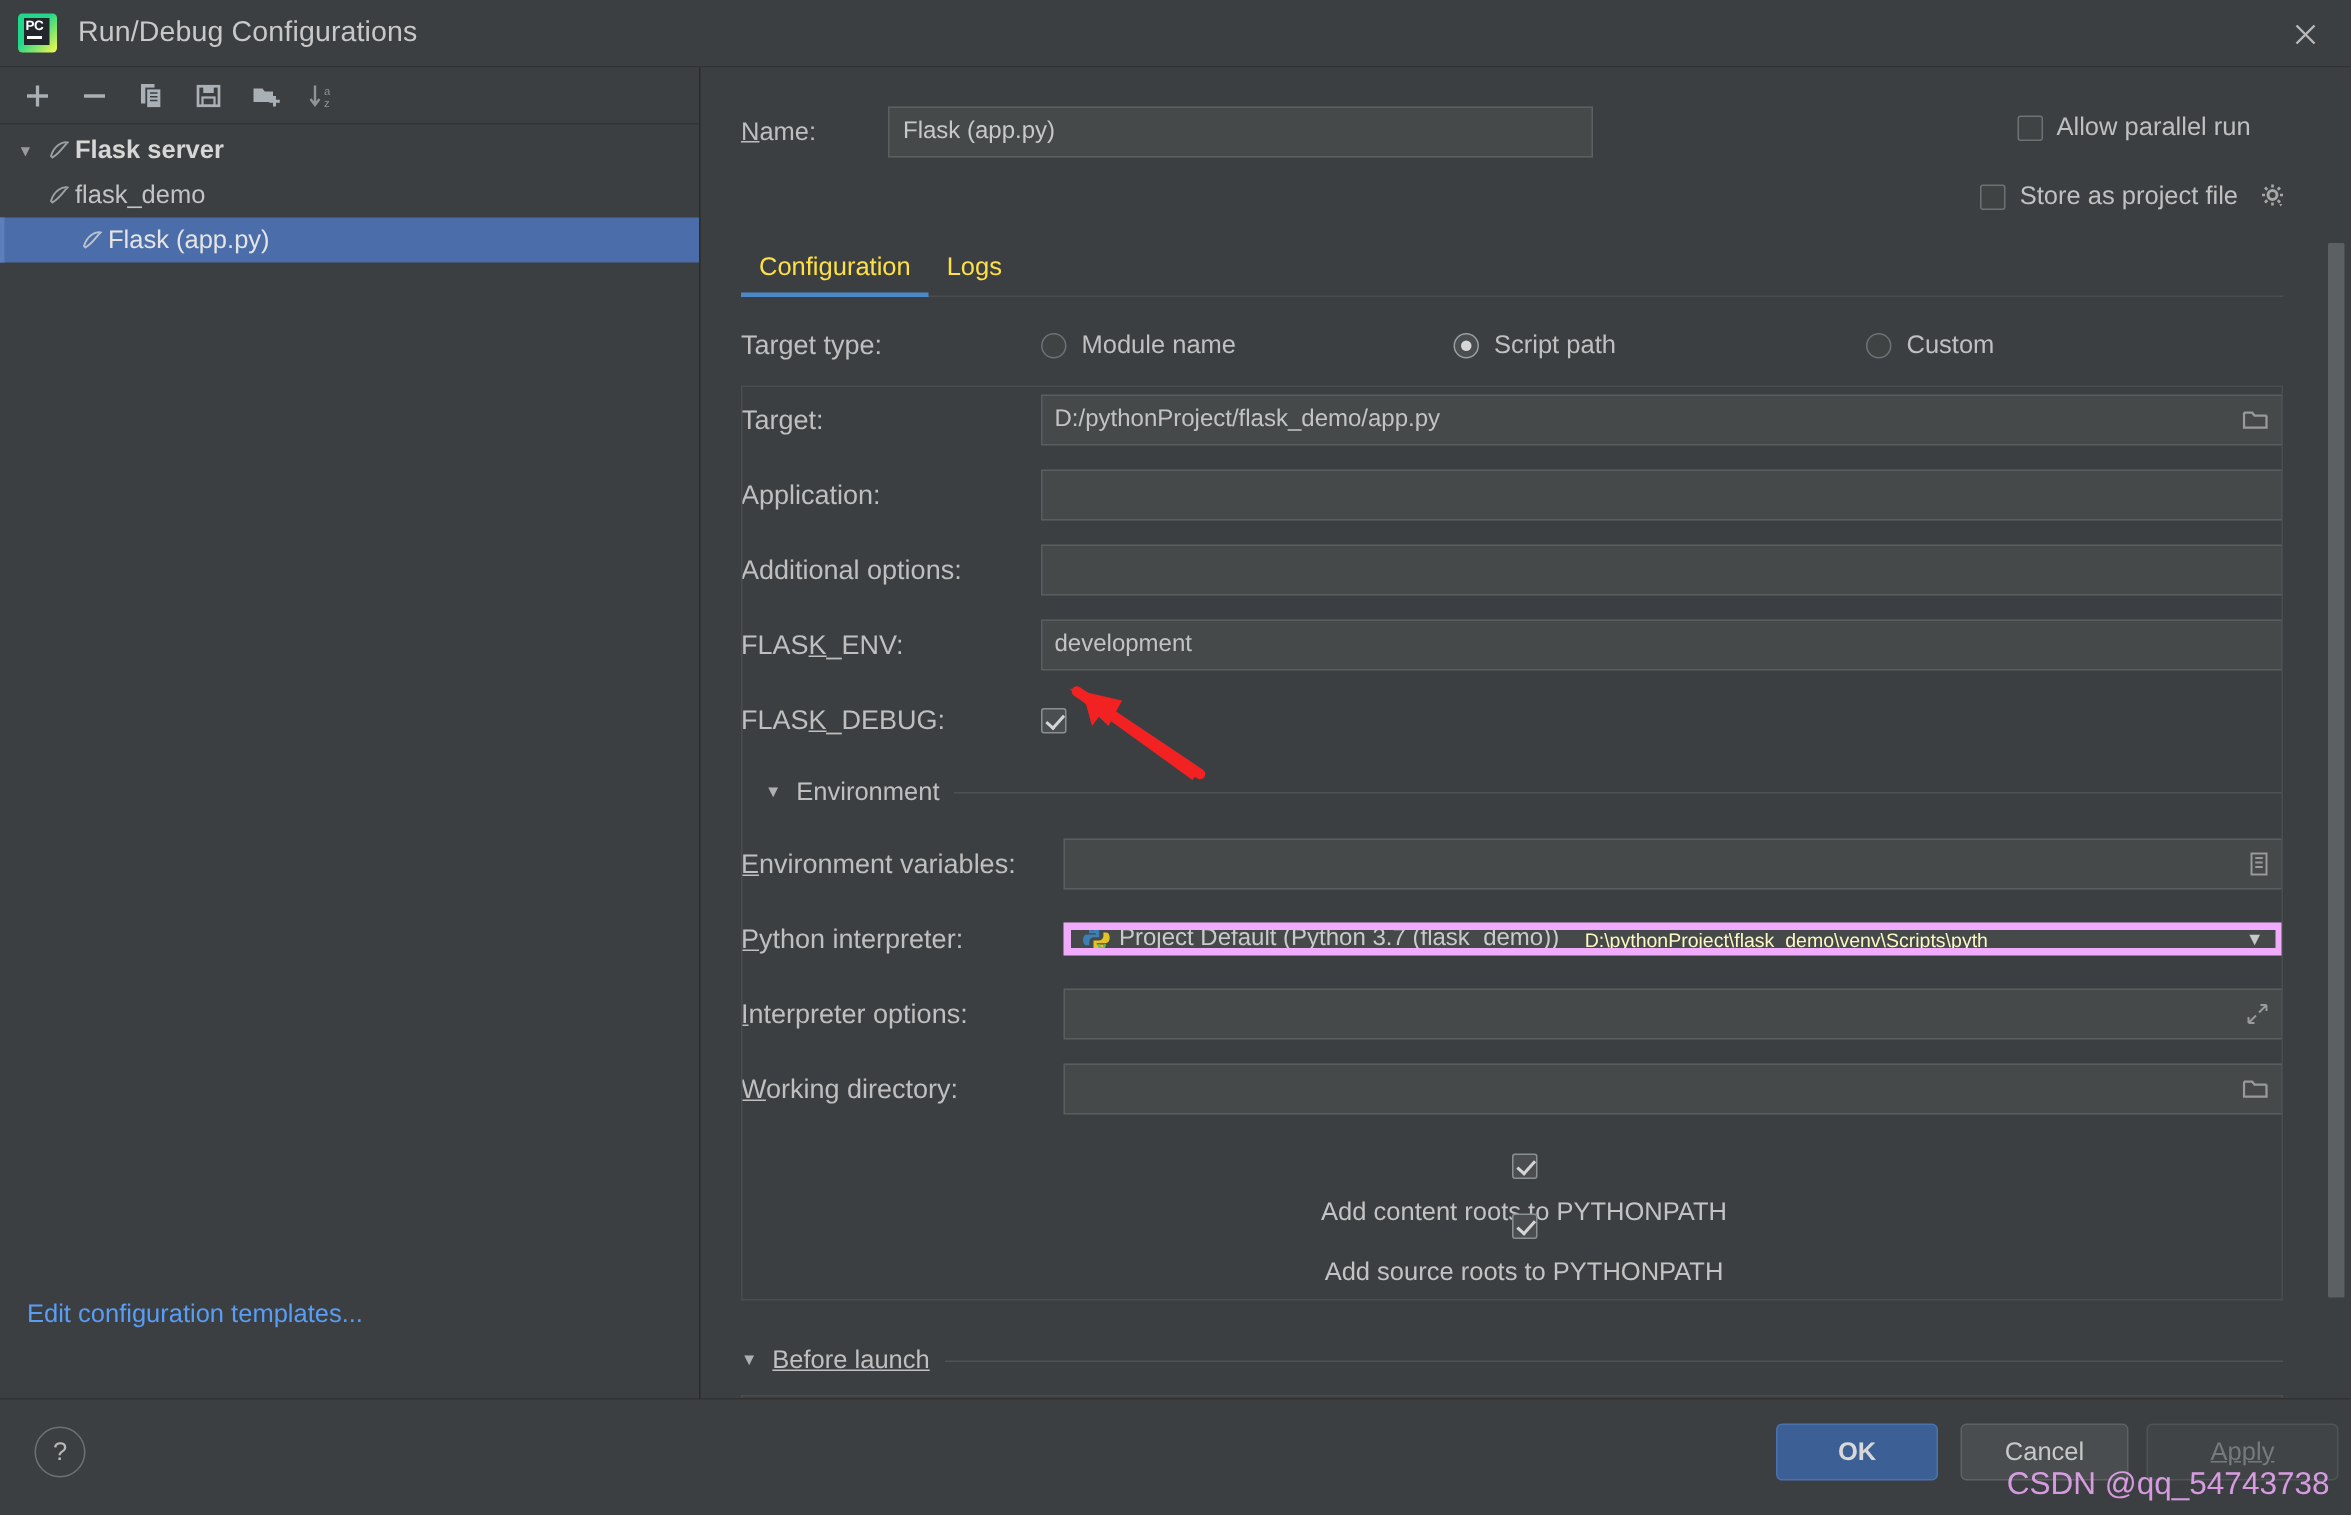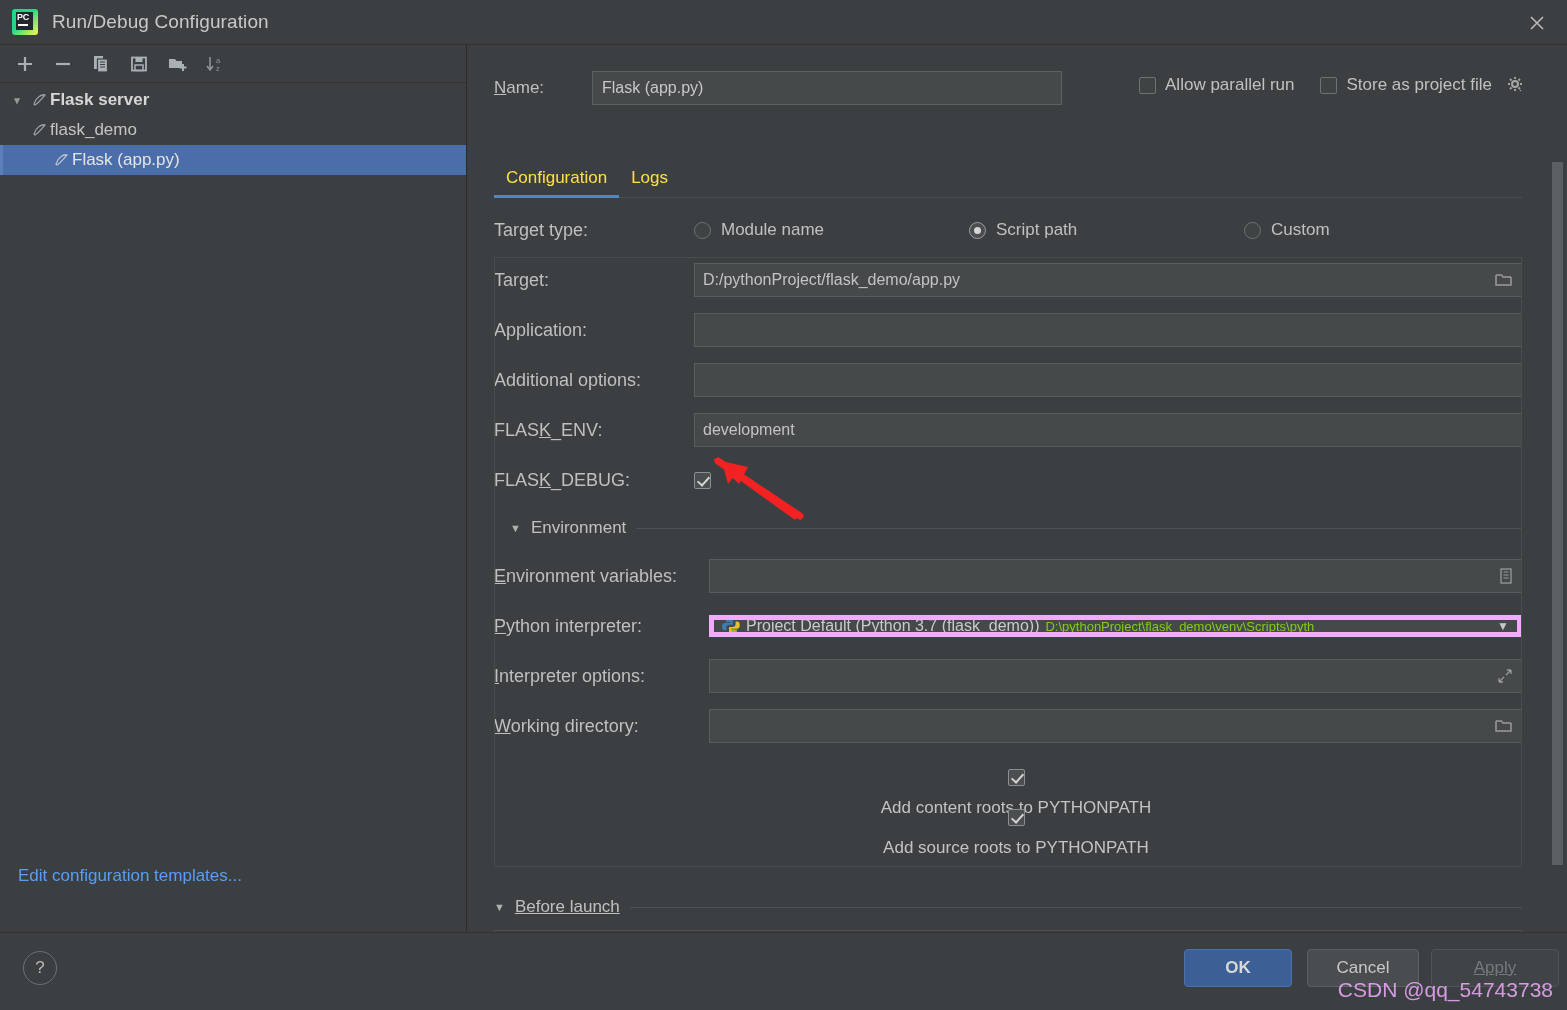--- a/index.html
+++ b/index.html
@@ -91,21 +91,21 @@
     position: absolute; left: 26px; top: 26px; display: flex; align-items: center;
   }
   .name-label { font-size: 17px; color: #bfbfbf; width: 98px; }
   .u { text-decoration: underline; }
   .name-input {
     width: 470px; height: 34px; background: #45494a; border: 1px solid #5e6060;
     color: #c8c8c8; font-size: 16px; padding: 0 9px; outline: none;
     font-family: "Liberation Sans", sans-serif;
   }
   .topchecks {
-    position: absolute; right: 42px; top: 30px; display: flex; align-items: center; gap: 26px;
+    position: absolute; right: 42px; top: 30px; display: flex; align-items: center; gap: 26px; flex-direction: column;
   }
   .cb-wrap { display: flex; align-items: center; gap: 9px; font-size: 17px; color: #c0c0c0; }
   .cb {
     width: 17px; height: 17px; border: 1px solid #6e7275; background: #3f4344;
     border-radius: 2px; flex: none; position: relative;
   }
   .cb.checked { background: #4a4e50; border-color: #8a8f92; }
   .cb.checked::after {
     content: ""; position: absolute; left: 5px; top: 1px; width: 5px; height: 10px;
     border: solid #d5d5d5; border-width: 0 2px 2px 0; transform: rotate(42deg);
@@ -180,21 +180,21 @@
   .bl-btn { width: 34px; height: 30px; display:flex; align-items:center; justify-content:center; }
 
   
   .combo {
     flex: 1; height: 22px; background: #45494a; border: 5px solid #f0abfc;
     display: flex; align-items: center; padding: 0 4px 0 6px; position: relative;
     overflow: hidden;
   }
   .combo .pyicon { width: 22px; height: 22px; flex: none; position: relative; margin-right: 4px; }
   .combo .main-txt { font-size: 16px; color: #cacaca; white-space: nowrap; }
-  .combo .dim-txt { font-size: 13px; color: #84cc16; margin-left: 6px; white-space: nowrap; overflow: hidden; }
+  .combo .dim-txt { font-size: 13px; color: #fef9c3; margin-left: 17px; white-space: nowrap; overflow: hidden; }
   .combo .arrow { position: absolute; right: 8px; color: #c8c8c8; font-size: 12px; }
 
   
   .vscroll {
     position: absolute; right: 4px; top: 117px; width: 11px; height: 703px;
     background: #5c6062; border-radius: 1px;
   }
 
   
   .bottombar {
@@ -228,21 +228,21 @@
 <body>
 
 <div class="app">
 
   <div class="titlebar">
     <div class="pc-logo">
       <div class="inner"></div>
       <div class="pc-text">PC</div>
       <div class="bar"></div>
     </div>
-    <div class="title-text">Run/Debug Configuration</div>
+    <div class="title-text">Run/Debug Configurations</div>
     <div class="win-close">
       <svg width="18" height="18" viewBox="0 0 18 18">
           <path d="M3 3 L15 15 M15 3 L3 15" stroke="#b9b9b9" stroke-width="1.6" fill="none"></path>
         </svg>
     </div>
   </div>
 
   <div class="left-panel">
     <div class="tree-toolbar">
       <div class="tb-btn">

